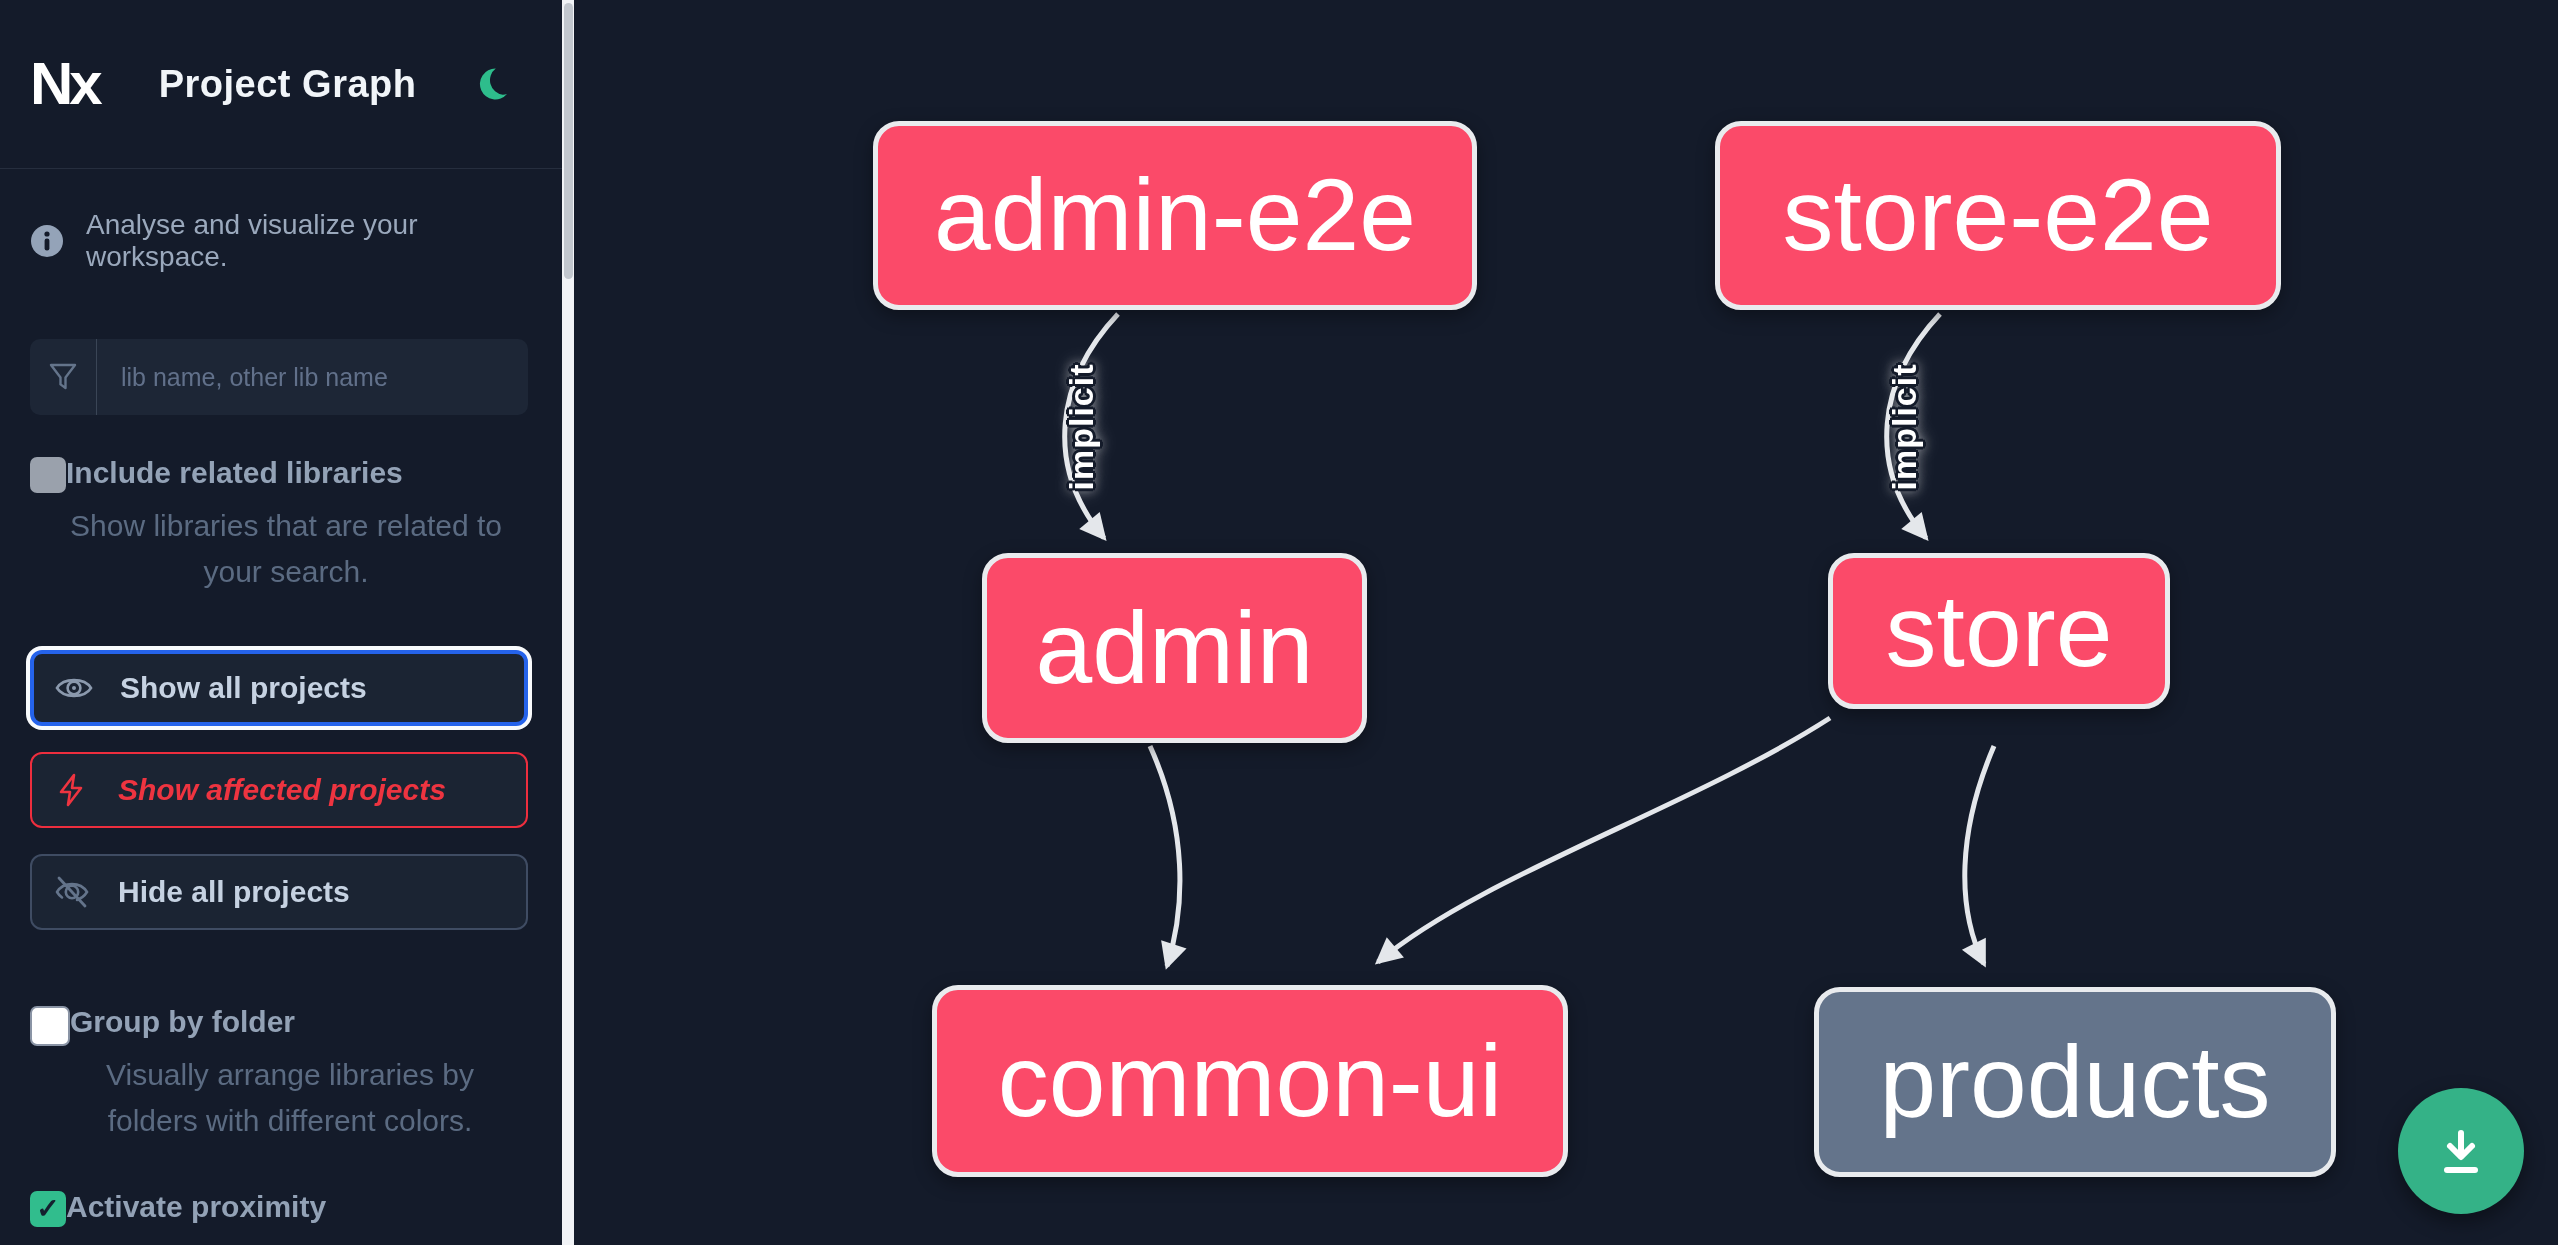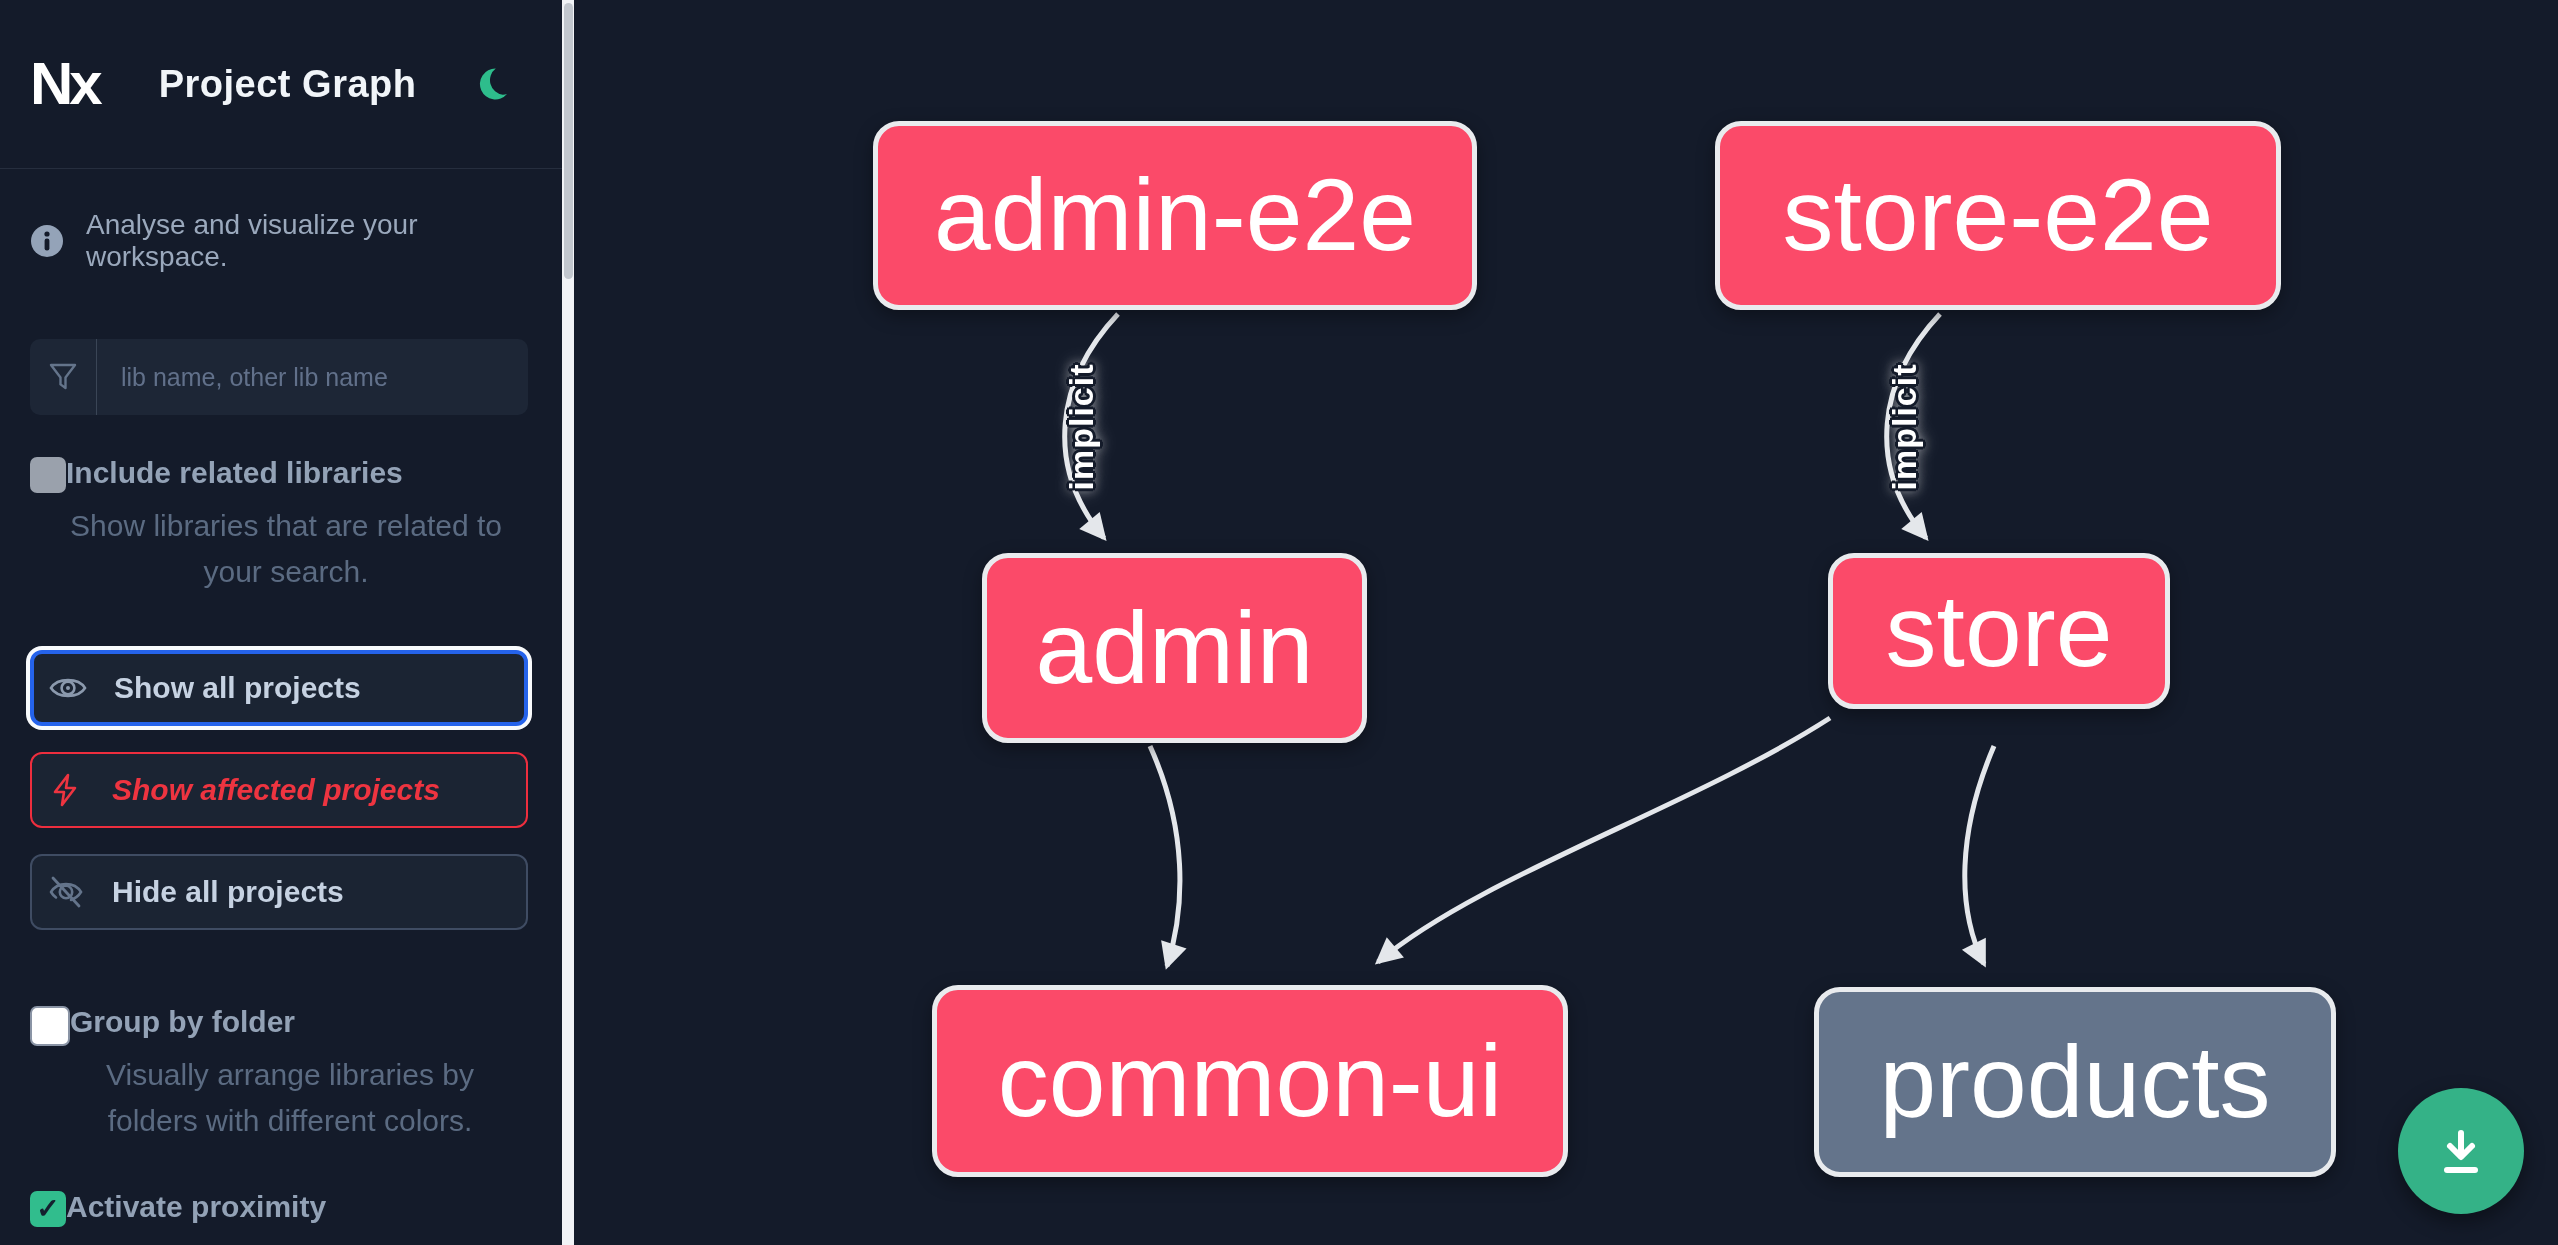--- a/index.html
+++ b/index.html
@@ -31,21 +31,21 @@
             display:flex;align-items:center;justify-content:center;}
   .cb-gray{background:#9aa1ac;}
   .cb-white{background:#ffffff;border:2px solid #8a94a5;}
   .cb-green{background:#31bd8d;}
   .cb-check{font-size:28px;font-weight:800;color:#15202f;line-height:1;}
   .check-label{font-size:30px;font-weight:700;color:#93a2b6;line-height:1.2;}
   .check-desc{font-size:30px;color:#5b6b82;line-height:1.52;margin-top:12px;max-width:440px;text-align:center;}
 
   .sb-btn{position:relative;display:flex;align-items:center;height:76px;width:498px;
           background:#1b2433;border-radius:12px;box-sizing:border-box;
-          border:2px solid #3f4c63;padding:0 14px;gap:26px;cursor:pointer;}
+          border:2px solid #3f4c63;padding:0 20px;gap:26px;cursor:pointer;}
   .sb-btn .btn-label{font-size:30px;font-weight:600;color:#c6d2e2;}
   .btn-active{border:4px solid #2563eb;box-shadow:0 0 0 4px #f8fafc;}
   .btn-red{border:2px solid #ee2e3e;}
   .btn-red .btn-label{color:#ee3440;font-style:italic;}
   .btn-icon{display:flex;width:40px;justify-content:center;}
 
   
   #sb-scroll{position:absolute;left:562px;top:0;width:12px;height:1245px;background:#f1f3f6;}
   #sb-thumb{position:absolute;left:1.5px;top:3px;width:9px;height:276px;background:#c2c7ce;border-radius:5px;}
 

